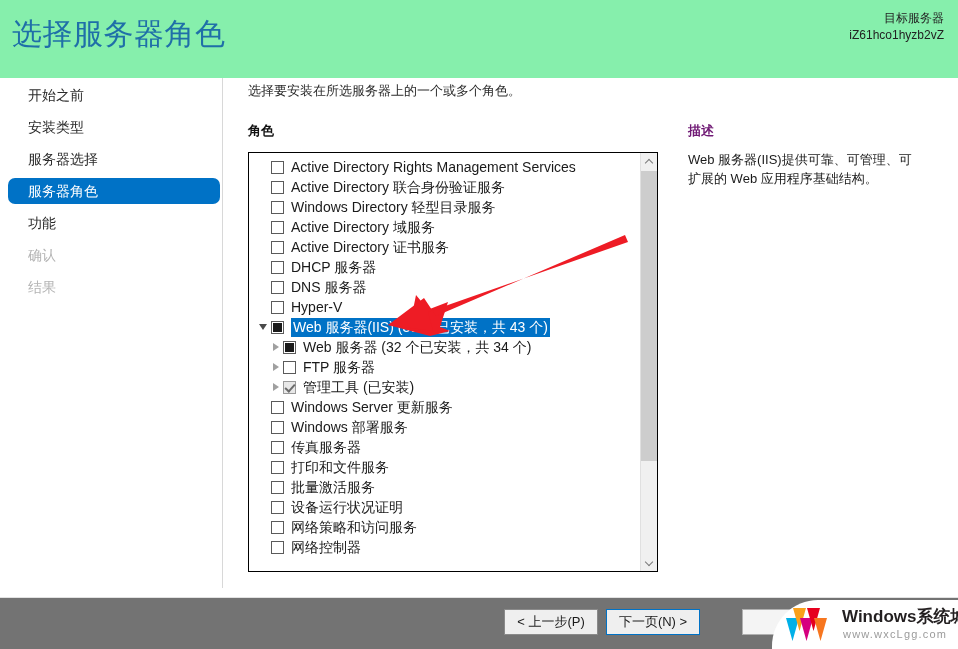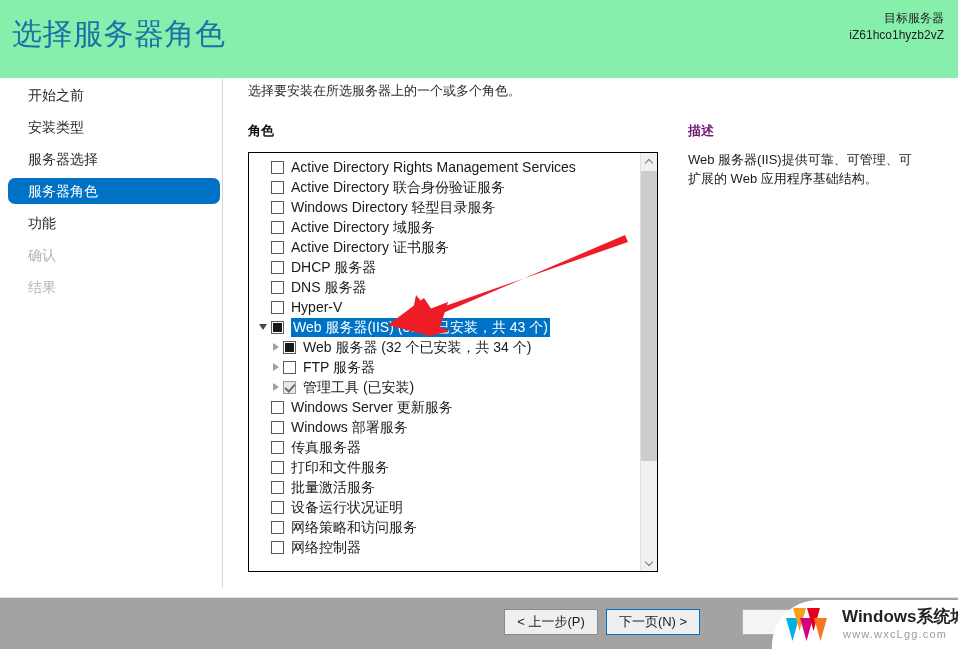--- a/index.html
+++ b/index.html
@@ -248,21 +248,21 @@
     left: 370px; top: 232px;
     width: 260px; height: 105px;
     pointer-events: none;
   }
 
   
   .footer {
     position: absolute;
     left: 0; bottom: 0;
     width: 958px; height: 51px;
-    background: #a3a3a3;
+    background: #737373;
     border-top: 1px solid #e2e2e2;
   }
   .btn {
     position: absolute;
     top: 11px;
     height: 26px;
     min-width: 94px;
     padding: 0 10px;
     font-size: 13px;
     font-family: "Liberation Sans", "DejaVu Sans", sans-serif;

